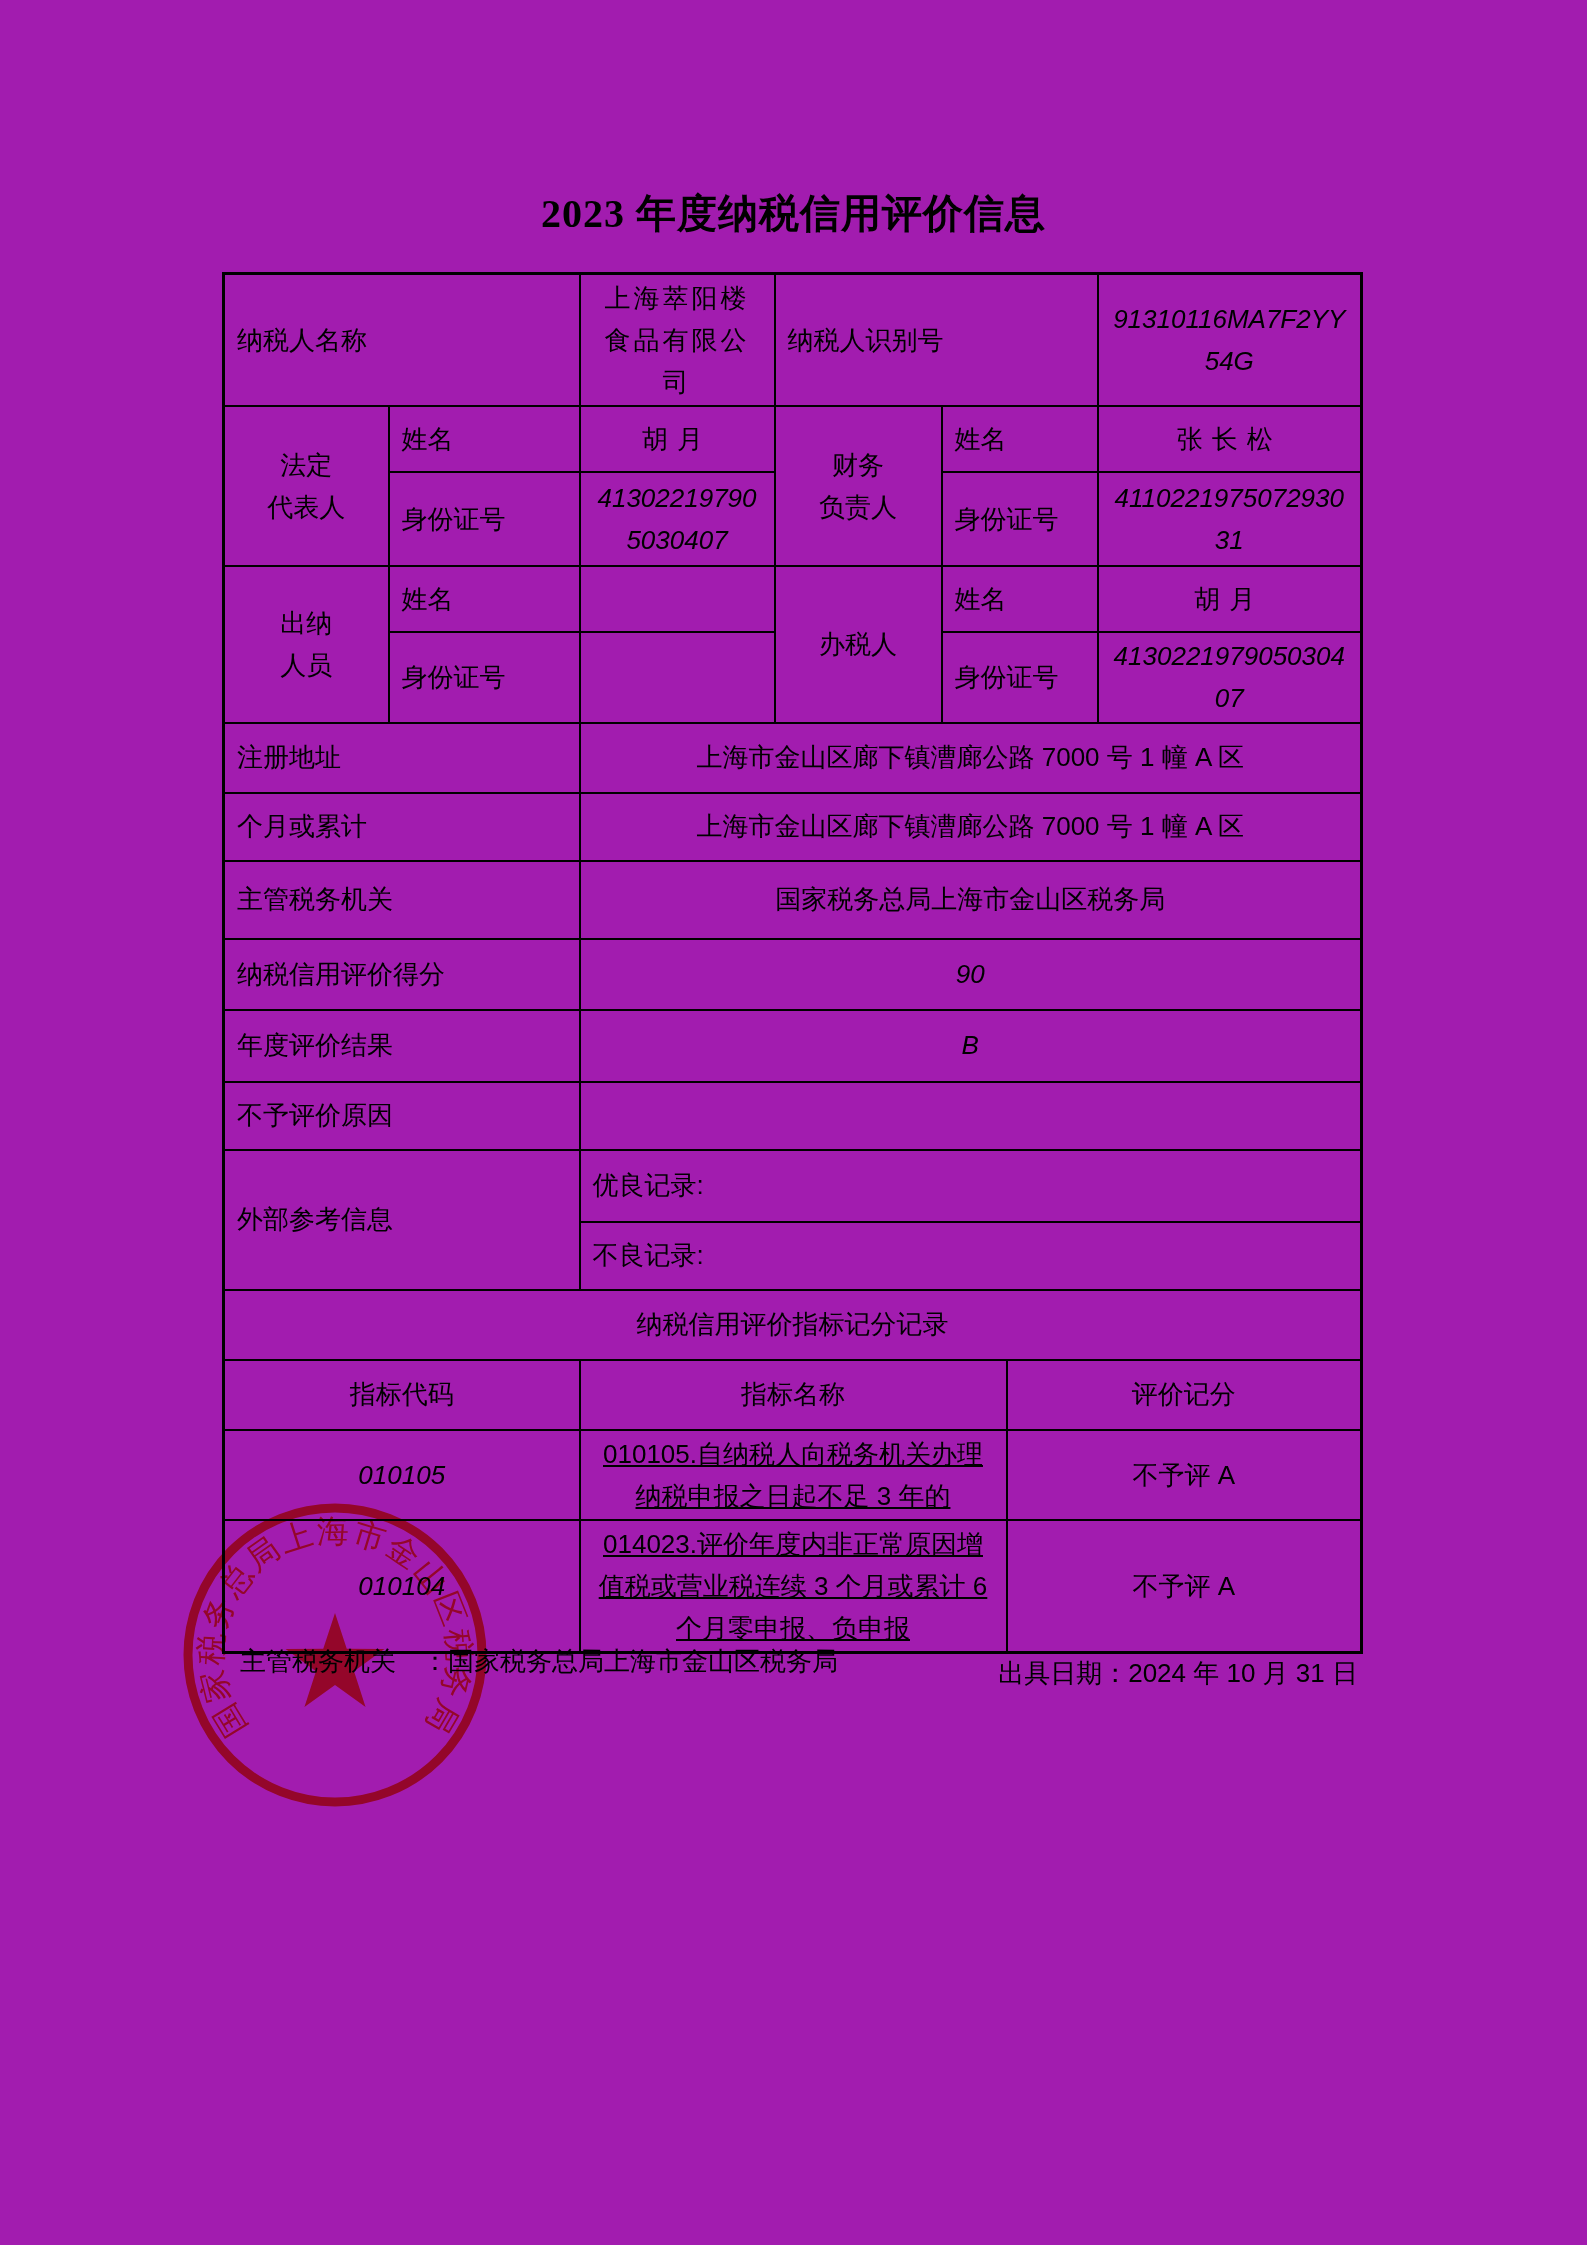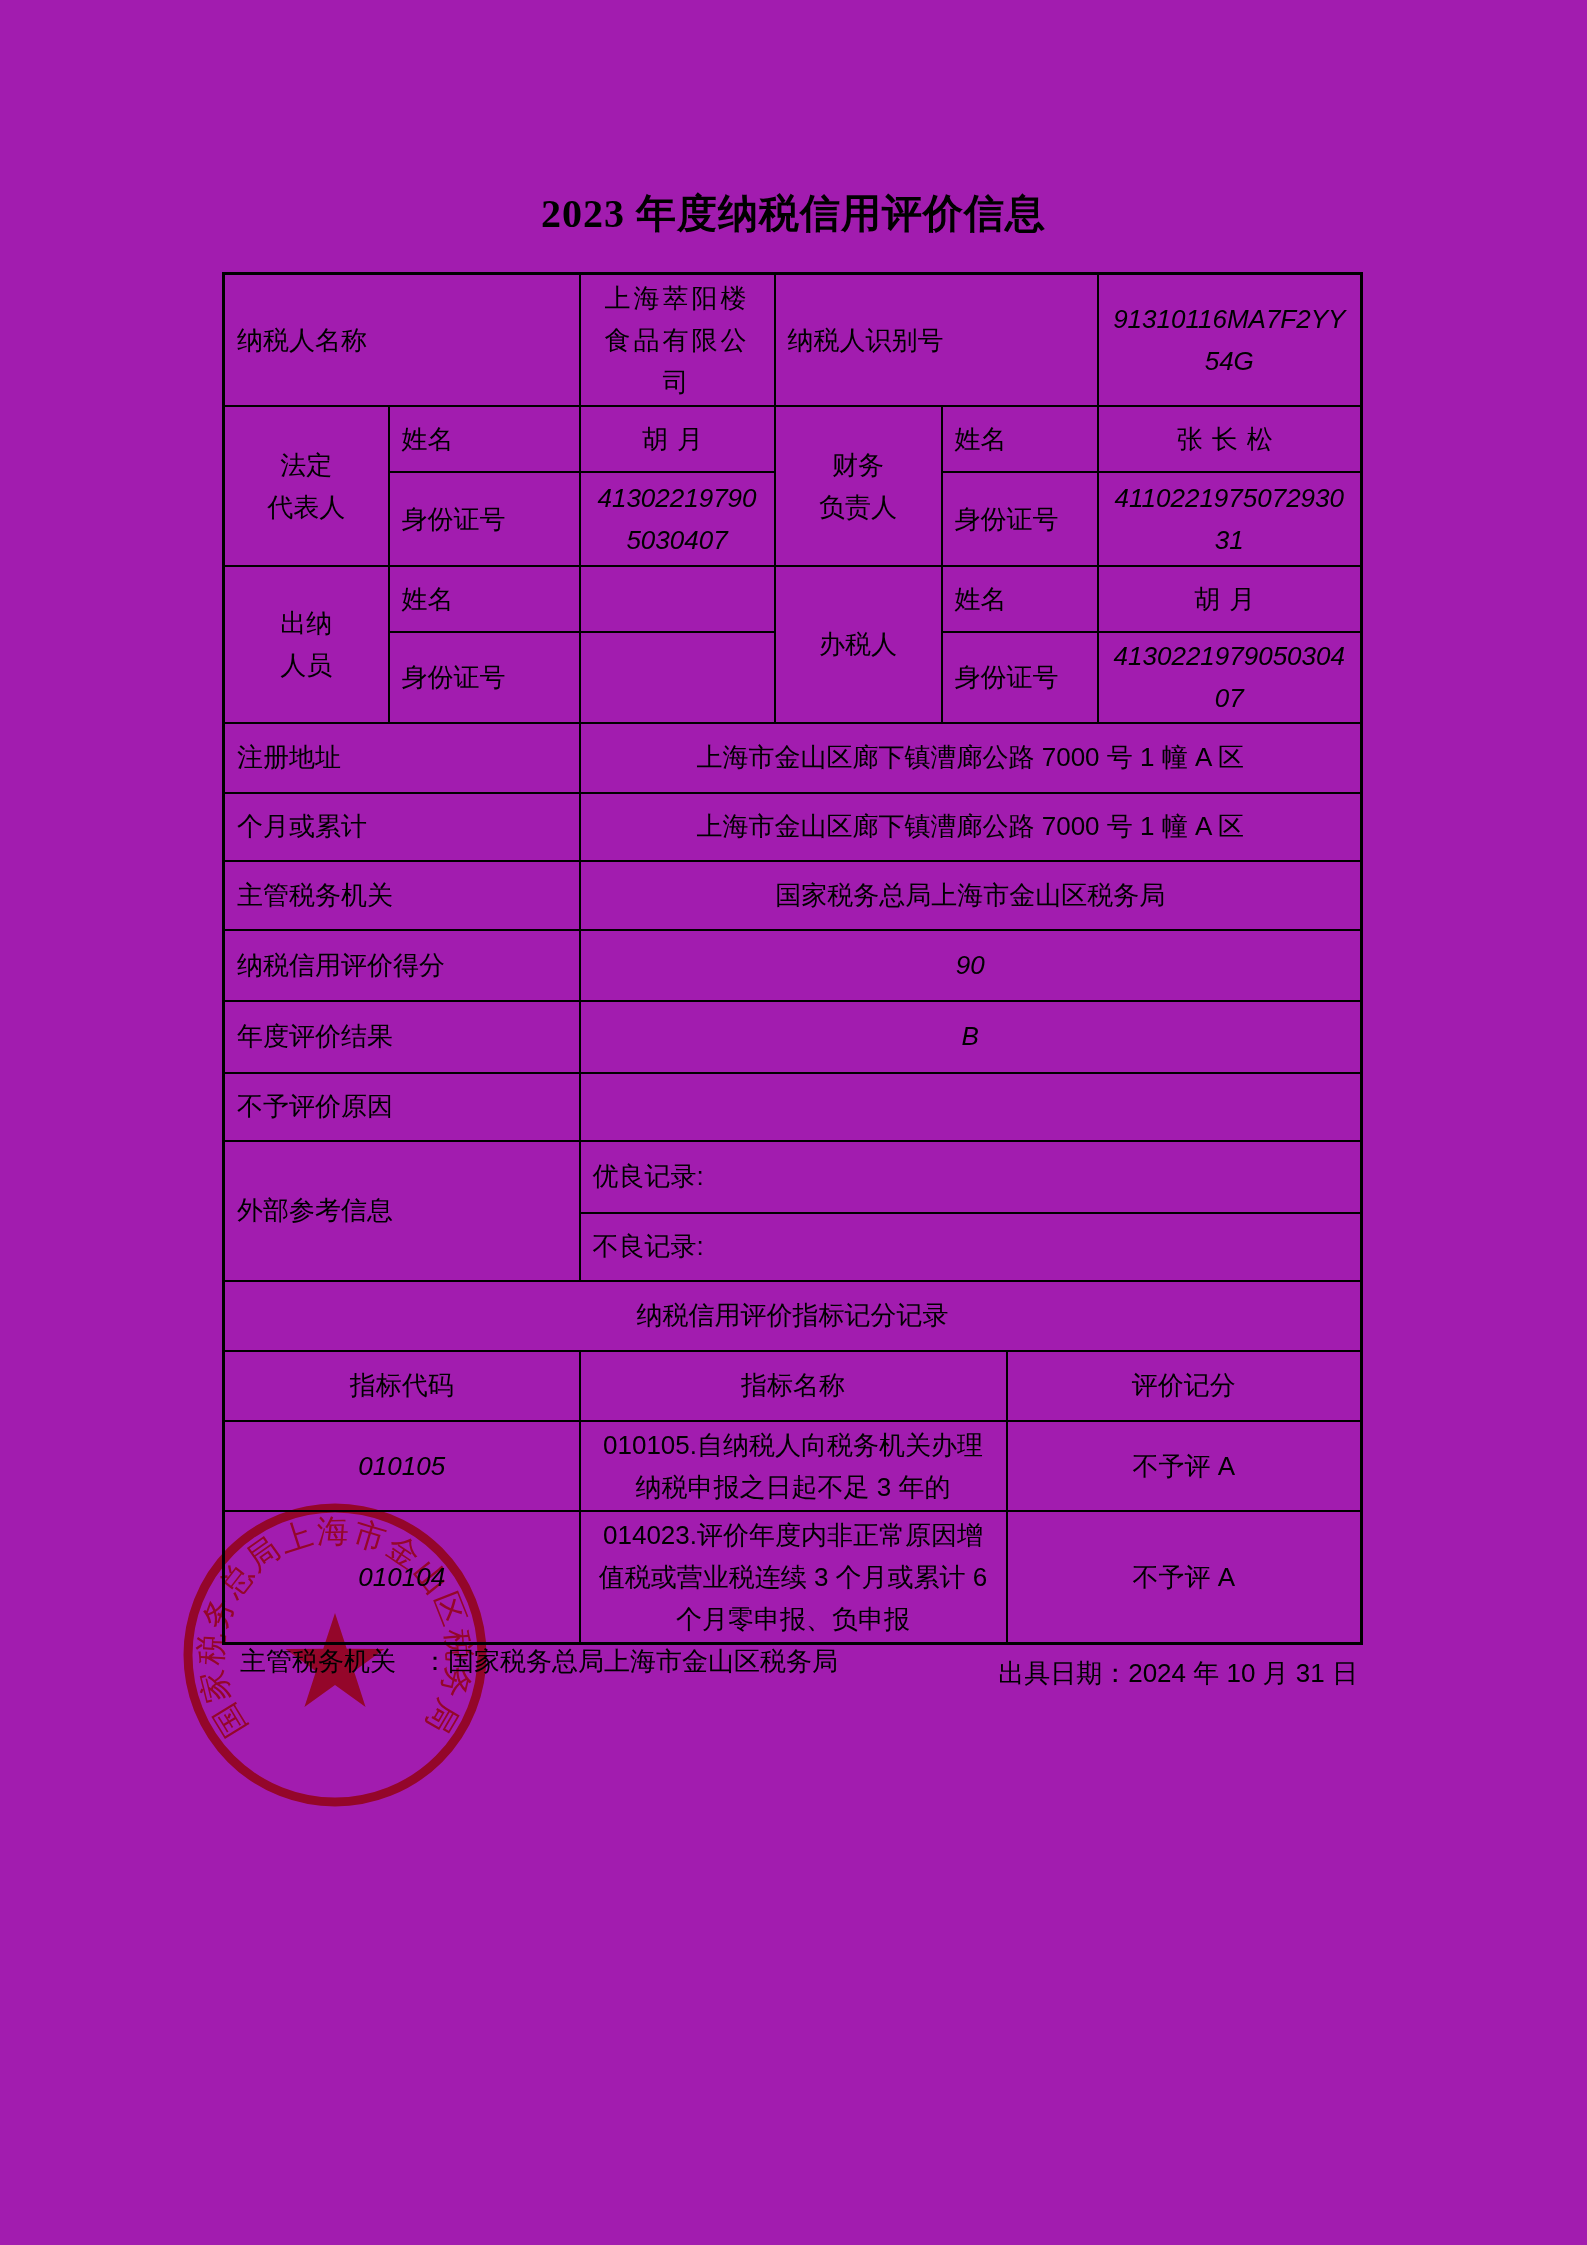--- a/index.html
+++ b/index.html
@@ -35,21 +35,21 @@
     overflow:hidden;
   }
   td.lbl{text-align:left;padding-left:16px;}
   td.ctr{text-align:center;white-space:pre-line;}
   td.val{text-align:center;}
   td.name{letter-spacing:9px;border-radius:14px;}
   td.brk{word-break:break-all;}
   td.num{font-family:"Liberation Sans", sans-serif;font-style:italic;}
   td.company{letter-spacing:3px;word-break:break-all;}
   td.leftval{text-align:left;padding-left:18px;}
-  td.indname{text-align:center;padding:6px 20px;}
+  td.indname{text-align:center;padding:6px 20px;text-decoration:underline;}
   .footer{
     position:absolute;left:240px;top:1638px;width:1120px;
     font-size:26px;
   }
   .footer-left{
     position:absolute;left:0;top:0;width:606px;
     text-align:justify;
     line-height:1.8;
   }
   .footer-right{
@@ -125,21 +125,21 @@
     </tr>
 
     <tr style="height:70px">
       <td class="lbl" colspan="2">注册地址</td>
       <td class="val" colspan="5">上海市金山区廊下镇漕廊公路 7000 号 1 幢 A 区</td>
     </tr>
     <tr style="height:68px">
       <td class="lbl" colspan="2">个月或累计</td>
       <td class="val" colspan="5">上海市金山区廊下镇漕廊公路 7000 号 1 幢 A 区</td>
     </tr>
-    <tr style="height:69px">
+    <tr style="height:78px">
       <td class="lbl" colspan="2">主管税务机关</td>
       <td class="val" colspan="5">国家税务总局上海市金山区税务局</td>
     </tr>
     <tr style="height:71px">
       <td class="lbl" colspan="2">纳税信用评价得分</td>
       <td class="val num" colspan="5">90</td>
     </tr>
     <tr style="height:72px">
       <td class="lbl" colspan="2">年度评价结果</td>
       <td class="val num" colspan="5">B</td>

